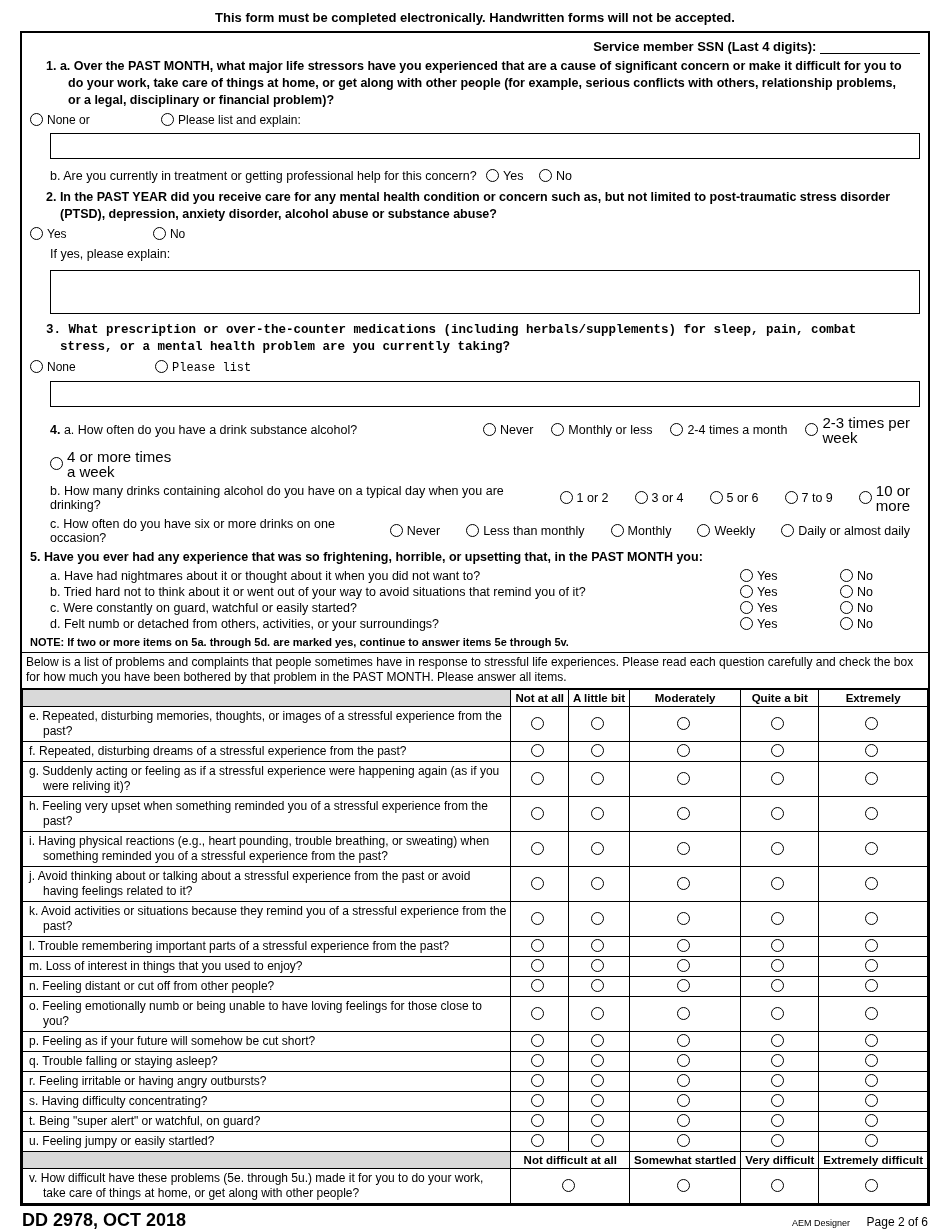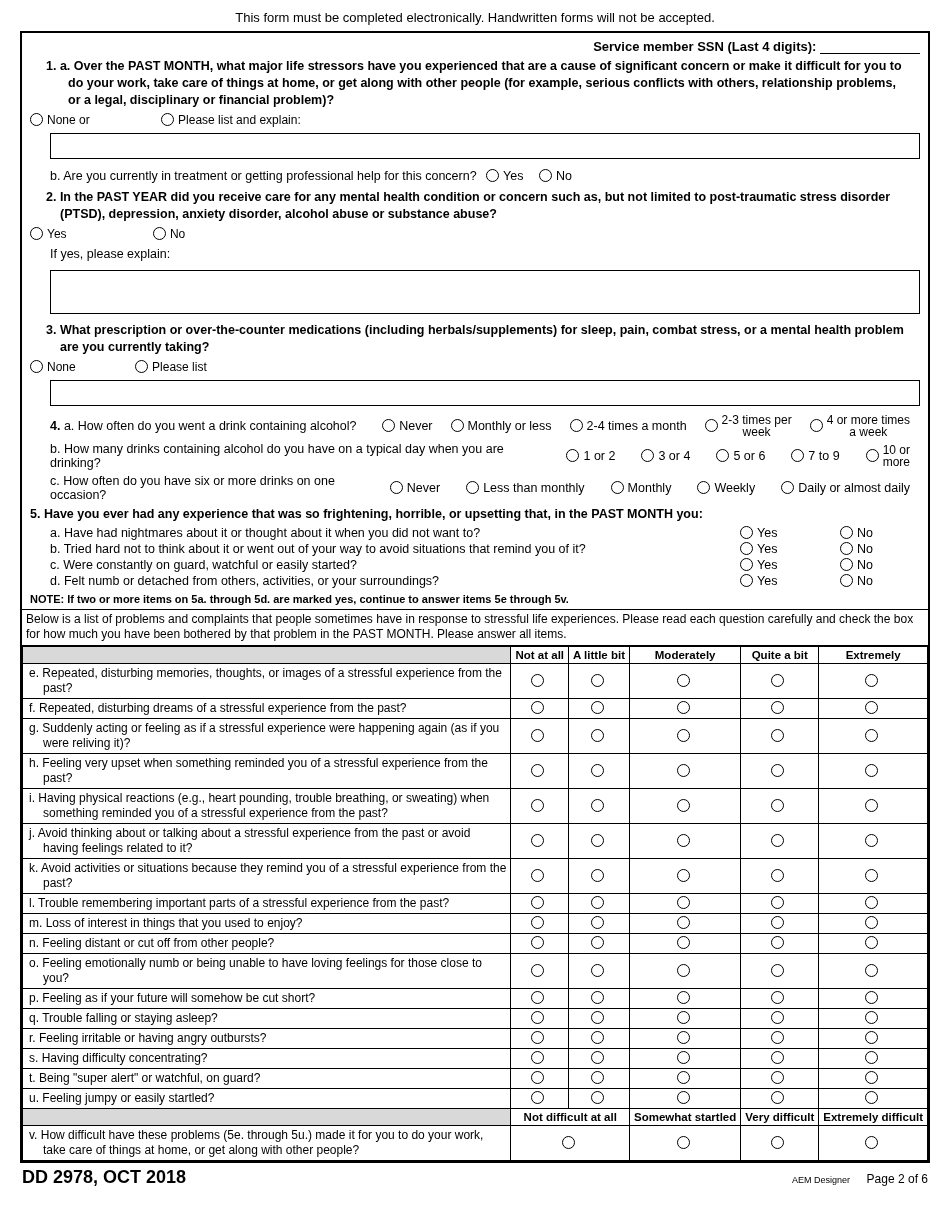--- a/index.html
+++ b/index.html
@@ -6,21 +6,21 @@
   body {
     margin: 0;
     padding: 10px 20px;
     font-family: Arial, Helvetica, sans-serif;
     font-size: 12px;
     background: #fff;
     width: 950px;
   }
   .header-notice {
     text-align: center;
-    font-weight: normal;
+    font-weight: bold;
     font-size: 13px;
     margin-bottom: 6px;
   }
   .main-box {
     border: 2px solid #000;
   }
   .ssn-row {
     text-align: right;
     padding: 6px 8px 2px 8px;
     font-weight: bold;
@@ -109,21 +109,21 @@
     padding: 4px 2px 0 2px;
     font-size: 12px;
   }
   .footer .left { font-weight: bold; font-size: 18px; }
   .footer .mid { font-size: 9px; }
   .row4a { display:flex; align-items:center; flex-wrap:wrap; gap:4px 8px; padding:2px 8px 2px 28px; font-size:12.5px;}
   .row4a .lbl { margin-right:auto; }
   .row4a .lbl span { display:inline; }
   .rowflex { display:flex; align-items:center; flex-wrap:nowrap; gap:4px 16px; padding:2px 8px 2px 28px; font-size:12.5px; }
   .rowflex .lbl { margin-right:auto; }
-  .tworow { line-height:1.0; text-align:center; font-size:12px; }
+  .tworow { line-height:1.0; text-align:left; font-size:15px; }
 </style>
 </head>
 <body>
 
 <div class="header-notice">This form must be completed electronically. Handwritten forms will not be accepted.</div>
 
 <div class="main-box">
 
   <div class="ssn-row">
     <span>Service member SSN (Last 4 digits):</span>
@@ -151,30 +151,30 @@
     <span style="display:block;padding-left:14px;text-indent:-14px;">2. In the PAST YEAR did you receive care for any mental health condition or concern such as, but not limited to post-traumatic stress disorder (PTSD), depression, anxiety disorder, alcohol abuse or substance abuse?</span>
   </div>
   <div class="opts">
     <span class="opt"><span class="radio"></span><span>Yes</span></span>
     <span class="opt" style="margin-left:55px;"><span class="radio"></span><span>No</span></span>
   </div>
   <div class="sub">If yes, please explain:</div>
   <div class="textarea tall"></div>
 
   <div class="q">
-    <span style="display:block;padding-left:14px;text-indent:-14px;">3. What prescription or over-the-counter medications (including herbals/supplements) for sleep, pain, combat stress, or a mental health problem are you currently taking?</span>
+    <span style="display:block;padding-left:14px;text-indent:-14px;font-family:Liberation Mono, monospace;">3. What prescription or over-the-counter medications (including herbals/supplements) for sleep, pain, combat stress, or a mental health problem are you currently taking?</span>
   </div>
   <div class="opts">
     <span class="opt"><span class="radio"></span><span>None</span></span>
-    <span class="opt" style="margin-left:28px;"><span class="radio"></span><span>Please list</span></span>
+    <span class="opt" style="margin-left:48px;font-family:Liberation Mono, monospace;"><span class="radio"></span><span>Please list</span></span>
   </div>
   <div class="textarea"></div>
 
   <div class="row4a">
-    <span class="lbl"><b>4.</b> <span>a. How often do you went a drink containing alcohol?</span></span>
+    <span class="lbl"><b>4.</b> <span>a. How often do you have a drink substance alcohol?</span></span>
     <span class="opt-inline">
         <span class="radio"></span>
         <span>Never</span>
       </span>
     <span class="opt-inline">
         <span class="radio"></span>
         <span>Monthly or less</span>
       </span>
     <span class="opt-inline">
         <span class="radio"></span>

